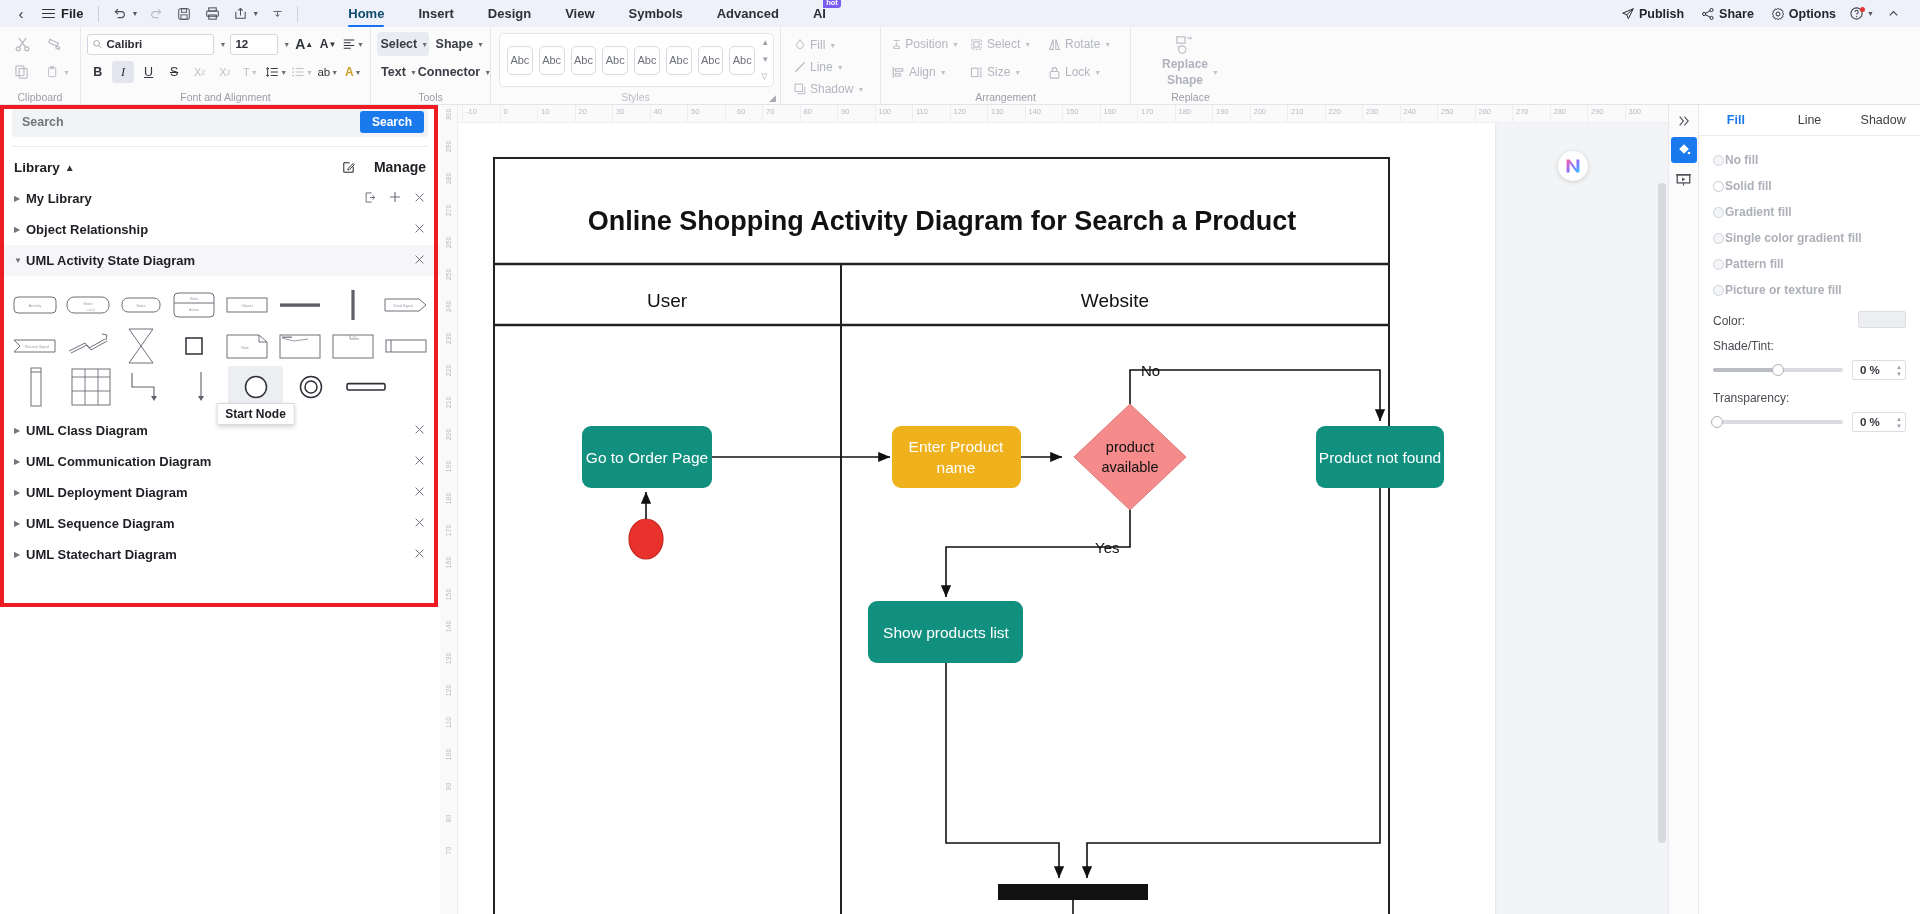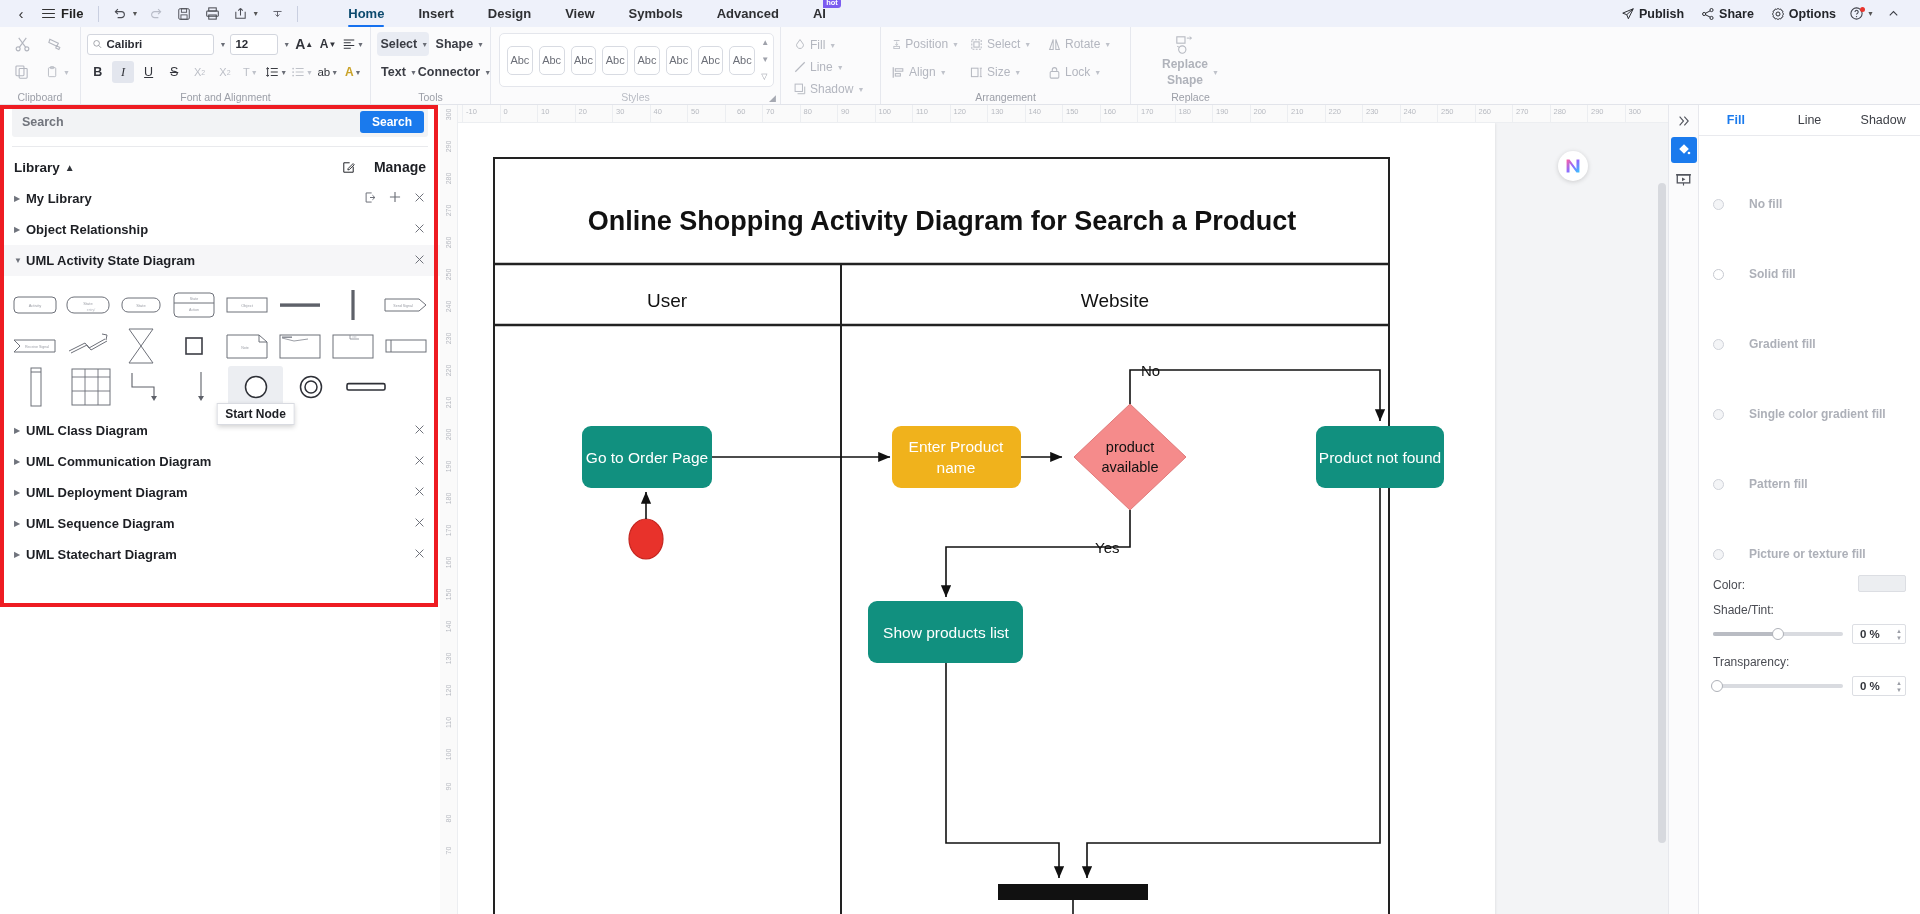--- a/index.html
+++ b/index.html
@@ -192,21 +192,21 @@
   .railbtn.on { background: #1a7aed; color: #fff; }
 
   
   .rightpanel { width: 222px; flex: 0 0 222px; background: #fff; border-left: 1px solid #e7e8ed;
                 display: flex; flex-direction: column; }
   .rp-tabs { display: flex; height: 31px; border-bottom: 1px solid #e9eaee; }
   .rp-tab { flex: 1; display: flex; align-items: center; justify-content: center; font-size: 12.5px;
             color: #3e4047; cursor: pointer; position: relative; }
   .rp-tab.active { color: #1a7aed; font-weight: bold; }
   .rp-body { padding: 11px 14px 0 14px; }
-  .radio-line { display: flex; align-items: center; gap: 25px; height: 26px; cursor: pointer; margin-top: 44px; }
+  .radio-line { display: flex; align-items: center; gap: 1px; height: 26px; cursor: pointer; }
   .radio { width: 11px; height: 11px; border-radius: 50%; border: 1.4px solid #d0d3da; background: #f4f5f7; flex: 0 0 11px; }
   .radio.hollow { background: #fff; border-color: #c7cad1; }
   .radio-label { font-size: 12px; color: #adb0b8; font-weight: bold; }
   .prop-label { font-size: 12px; color: #4a4c53; font-weight: normal; margin-top: 11px; }
   .color-row { display: flex; align-items: center; margin-top: -17px; }
   .color-swatch { margin-left: auto; width: 48px; height: 17px; background: #eceef1;
                   border: 1px solid #dcdee3; border-radius: 2px; cursor: pointer; }
   .slider-row { display: flex; align-items: center; gap: 9px; margin-top: 7px; }
   .slider { position: relative; flex: 1; height: 4px; background: #d9dbe0; border-radius: 3px; cursor: pointer; }
   .slider .fill { position: absolute; left: 0; top: 0; height: 4px; background: #b9bcc3; border-radius: 3px; }

